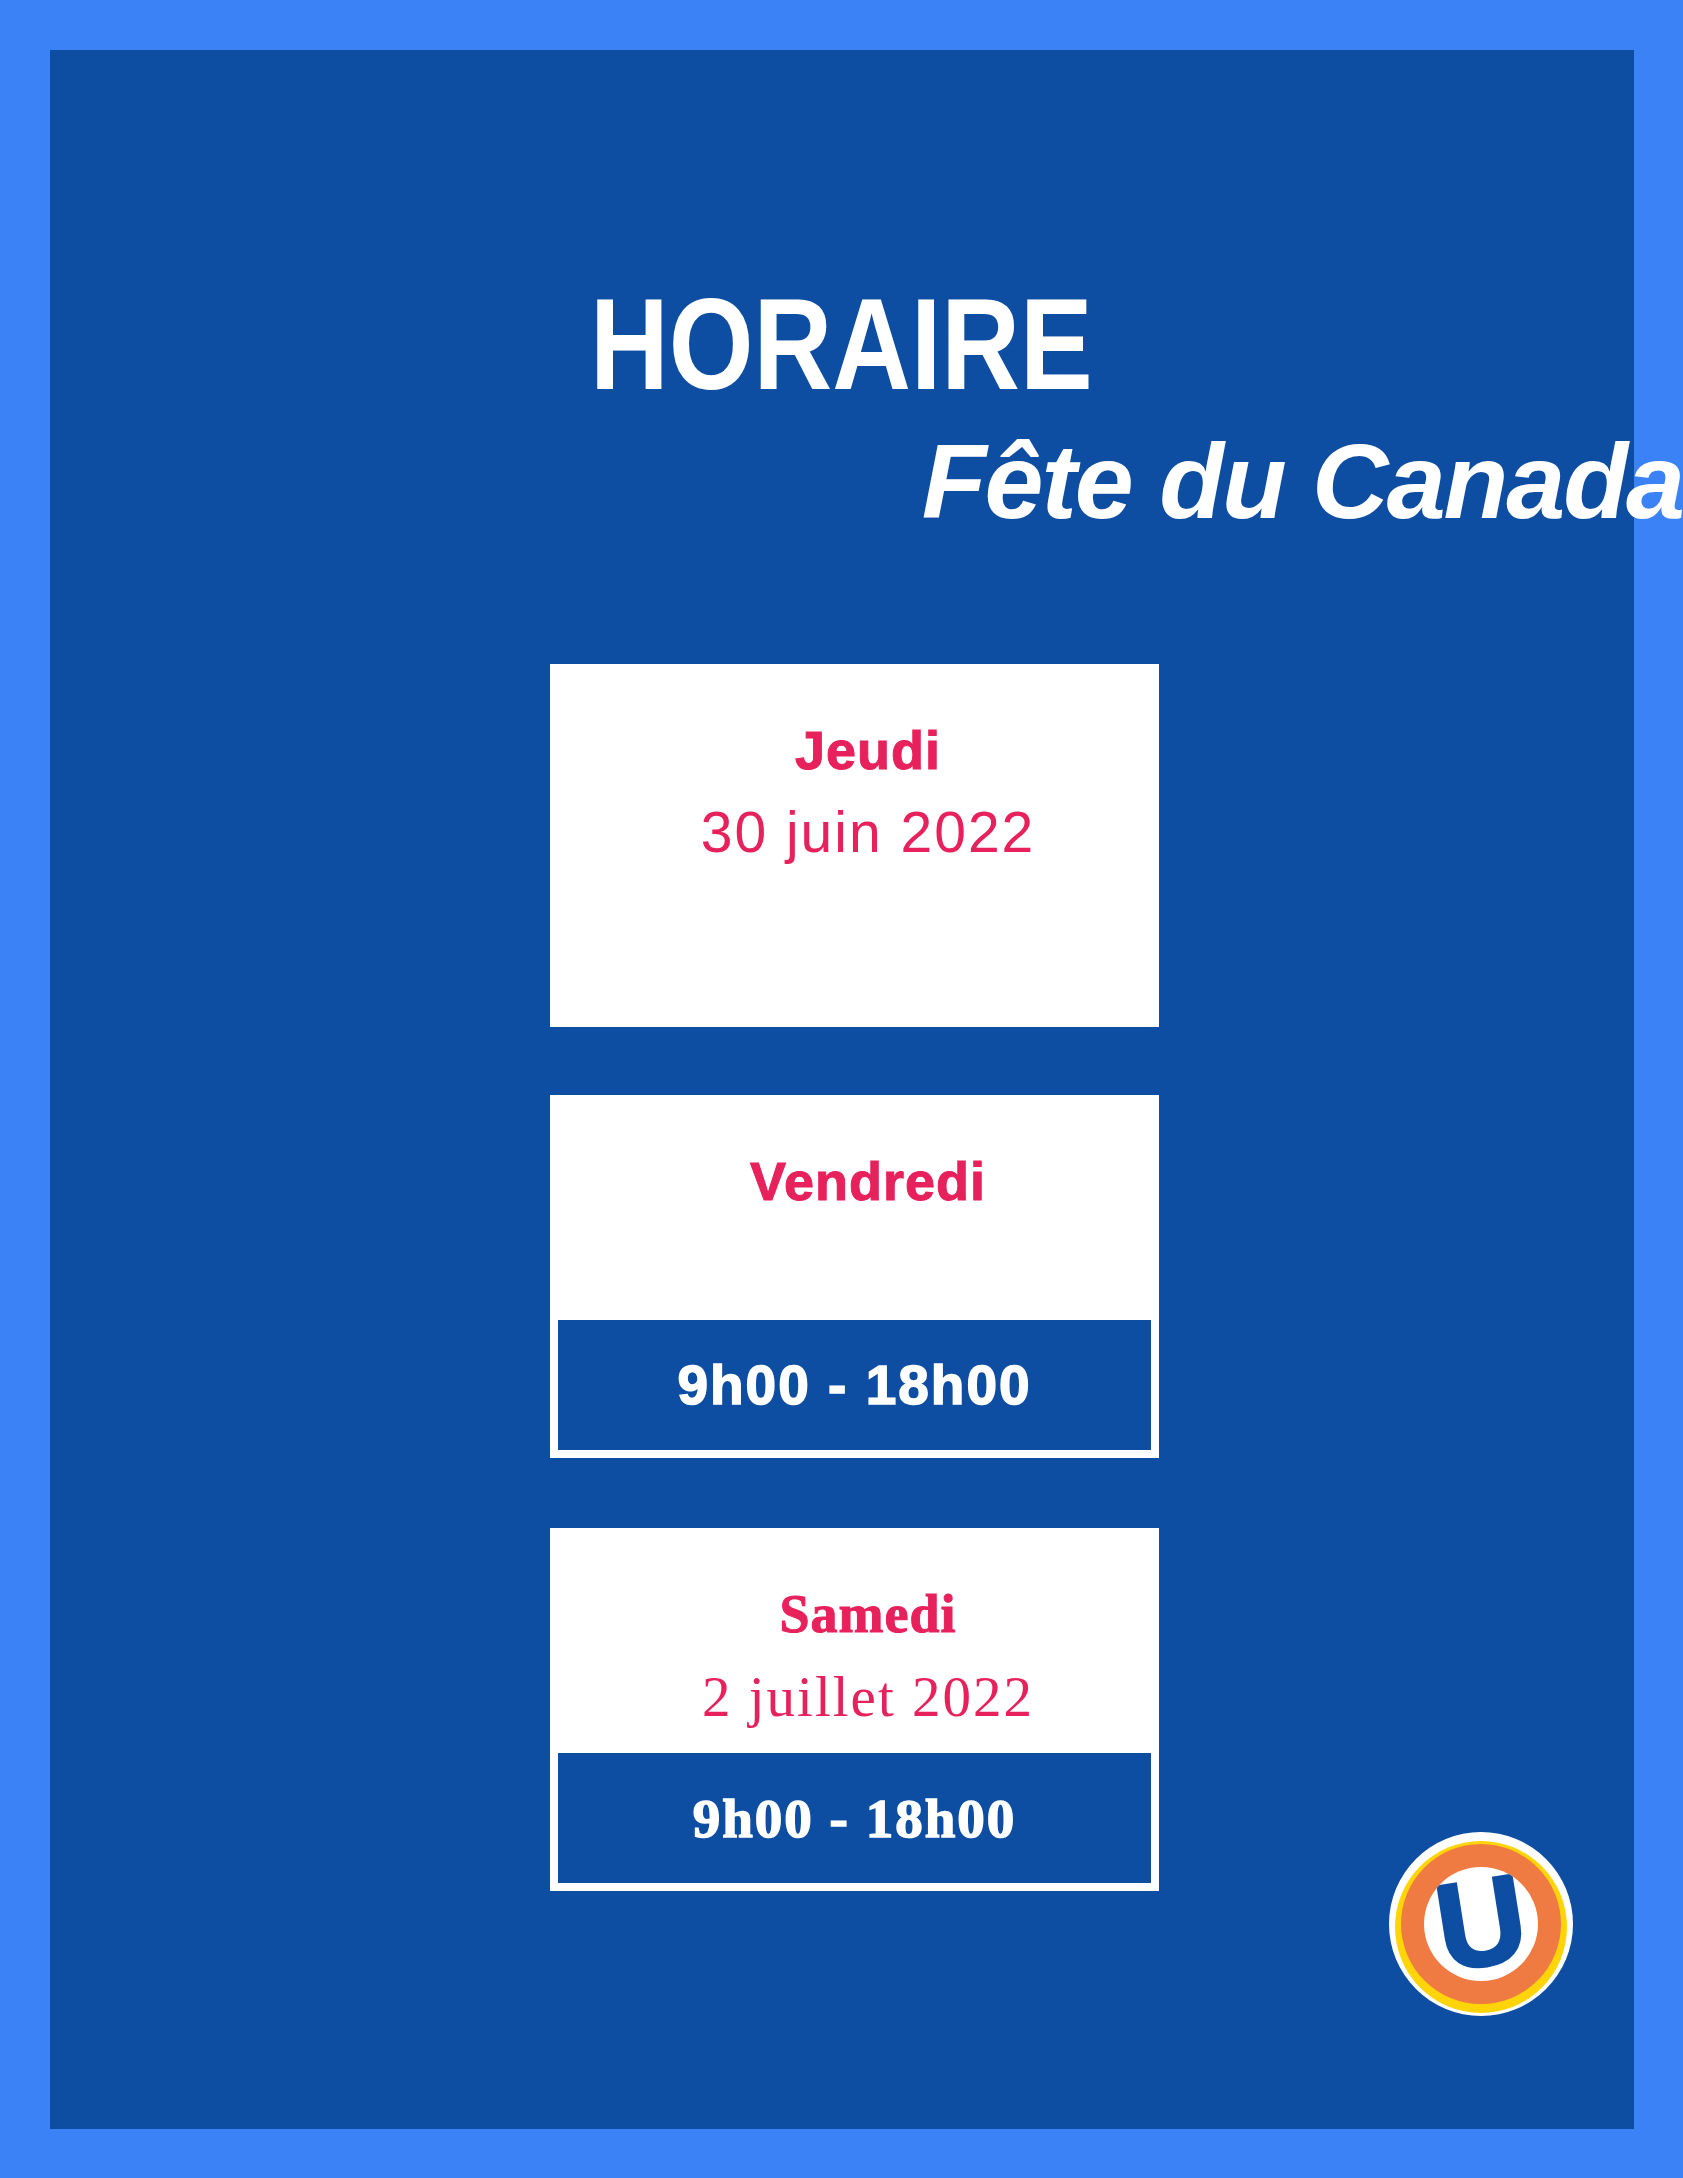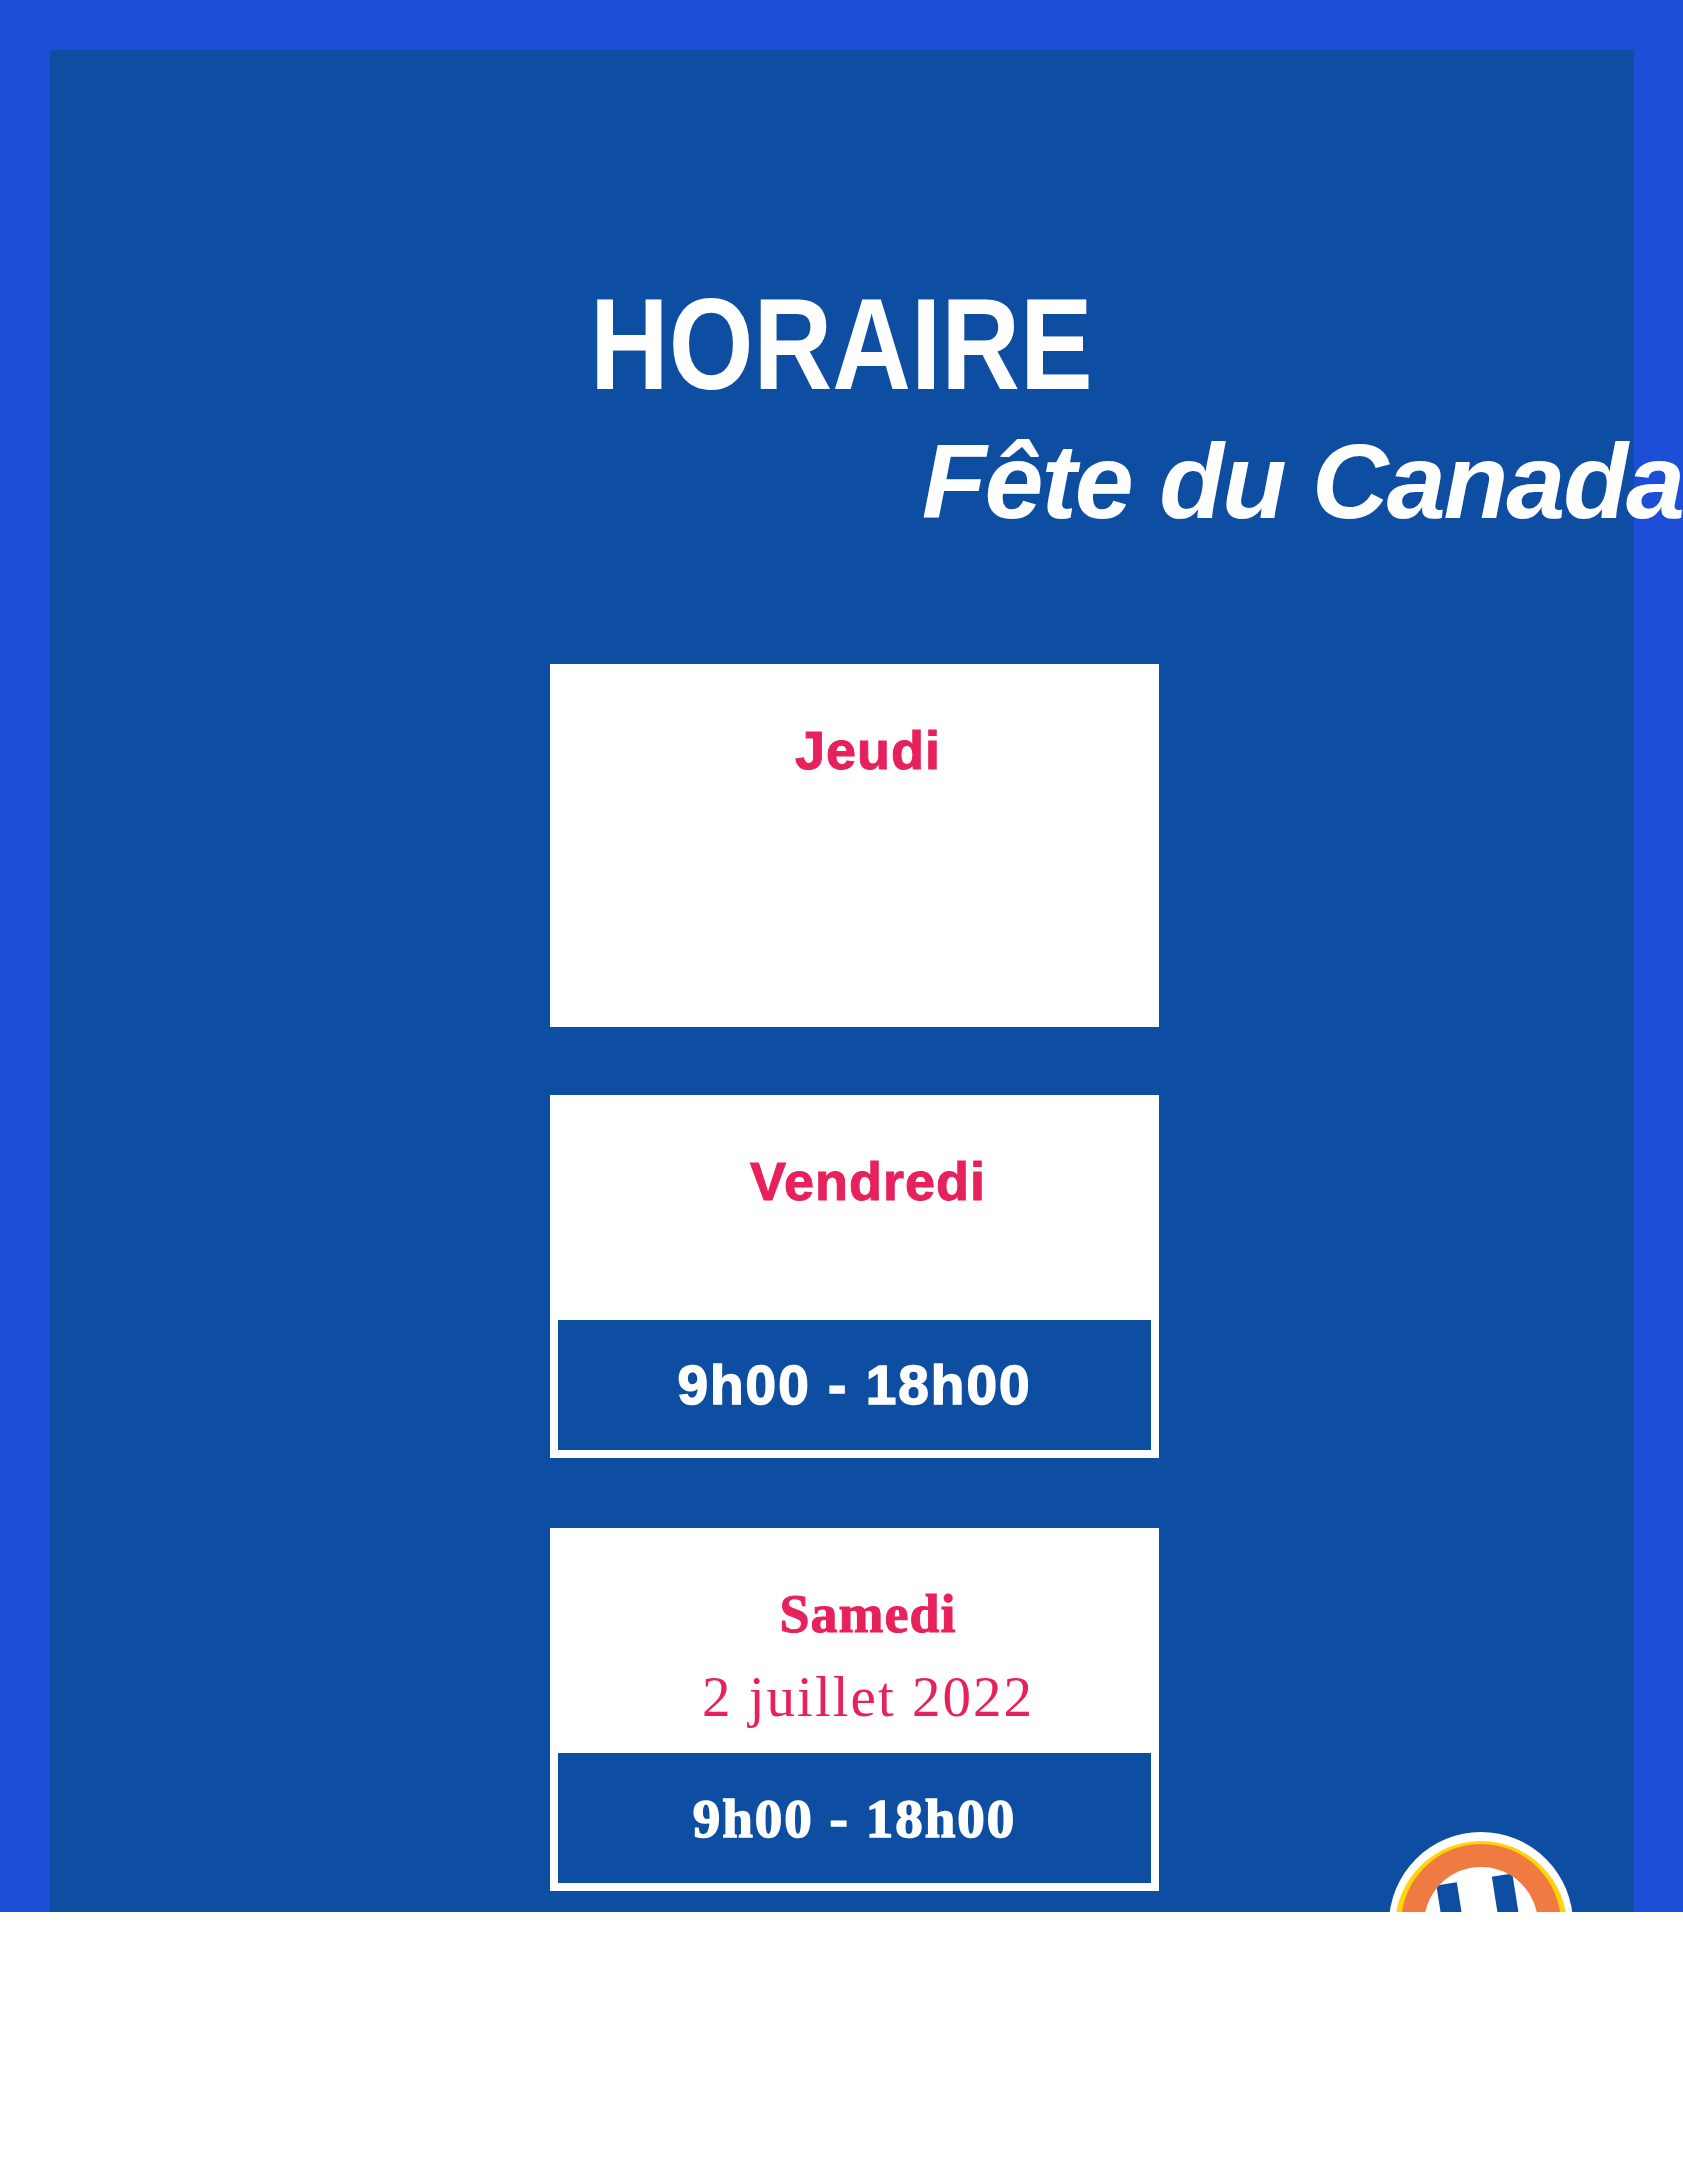--- a/index.html
+++ b/index.html
@@ -1,20 +1,20 @@
 <!DOCTYPE html>
 <html style="--blue: #0D4DA2; --pink: #E7215B; --orange: #EF7B42; --yellow: #FFD50A;"><head>
 <meta charset="utf-8">
 <style>
   html, body { margin: 0; padding: 0; background: #ffffff; }
   .page {
     position: relative;
     width: 1683px;
-    height: 1912px;
-    background: #1d4ed8;
+    height: 2178px;
+    background: #3b82f6;
     font-family: "Liberation Sans", sans-serif;
     overflow: hidden;
   }
   .panel {
     position: absolute;
     left: 50px; top: 50px;
     width: 1584px; height: 2079px;
     background: var(--blue, #0D4DA2);
   }
   .title {
@@ -132,20 +132,21 @@
   <div class="panel"></div>
 
   <div class="title">
     <span class="squeeze">HORAIRE</span>
   </div>
 
   <div class="subtitle">Fête du Canada</div>
 
   <div class="card c1">
     <div class="day">Jeudi</div>
+    <div class="date">30 juin 2022</div>
   </div>
 
   <div class="card c2">
     <div class="day">Vendredi</div>
     <div class="band">
       <span class="hours">9h00 - 18h00</span>
     </div>
   </div>
 
   <div class="card c3">

